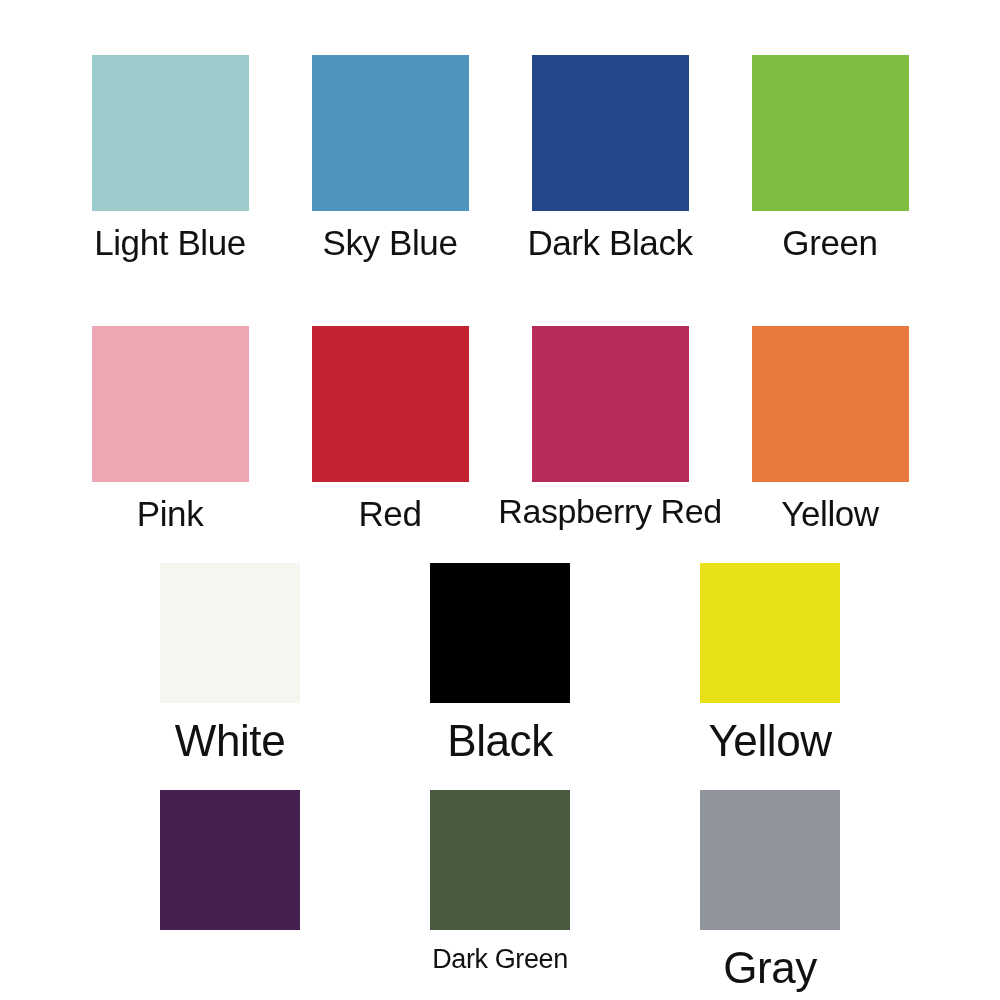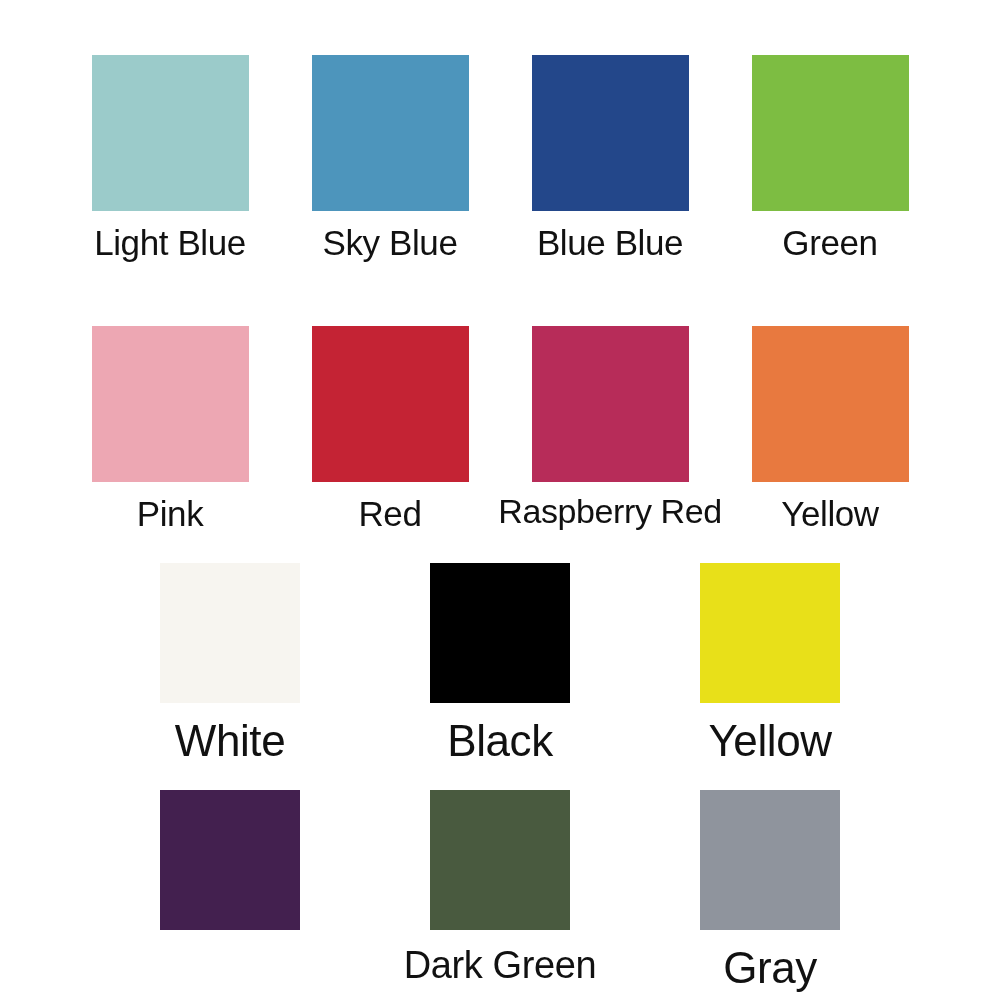--- a/index.html
+++ b/index.html
@@ -84,39 +84,39 @@
   }
 
   .row-3 .swatch-label,
   .row-4 .swatch-label {
     margin-top: 16px;
     font-size: 44px;
   }
 
   
   .row-2 .cell-raspberry-red .swatch-label { font-size: 34px; margin-top: 12px; }
-  .row-4 .cell-dark-green .swatch-label { font-size: 38px; }
+  .row-4 .cell-dark-green .swatch-label { font-size: 27px; }
 </style>
 </head>
 <body style="background-color: rgb(255, 255, 255); color: rgb(17, 17, 17);">
 
 <div id="palette-board">
 
   <div class="swatch-row row-1">
     <div class="swatch-cell cell-light-blue">
       <div class="swatch-chip" style="background-color: rgb(155, 203, 202);"></div>
       <div class="swatch-label">Light Blue</div>
     </div>
     <div class="swatch-cell cell-sky-blue">
       <div class="swatch-chip" style="background-color: rgb(77, 149, 188);"></div>
       <div class="swatch-label">Sky Blue</div>
     </div>
     <div class="swatch-cell cell-dark-blue">
       <div class="swatch-chip" style="background-color: rgb(35, 71, 138);"></div>
-      <div class="swatch-label">Blue Blue</div>
+      <div class="swatch-label">Dark Black</div>
     </div>
     <div class="swatch-cell cell-green">
       <div class="swatch-chip" style="background-color: rgb(125, 189, 66);"></div>
       <div class="swatch-label">Green</div>
     </div>
   </div>
 
   <div class="swatch-row row-2">
     <div class="swatch-cell cell-pink">
       <div class="swatch-chip" style="background-color: rgb(237, 167, 179);"></div>

